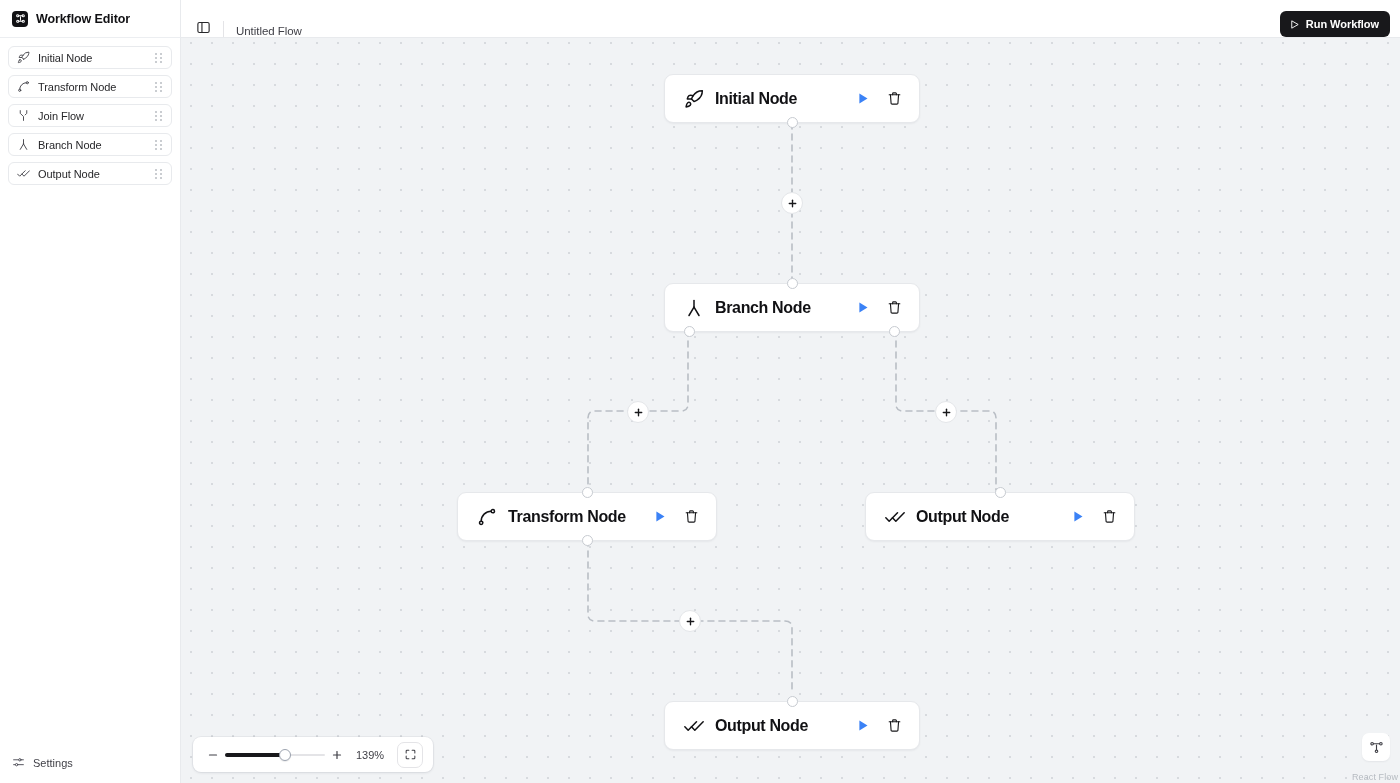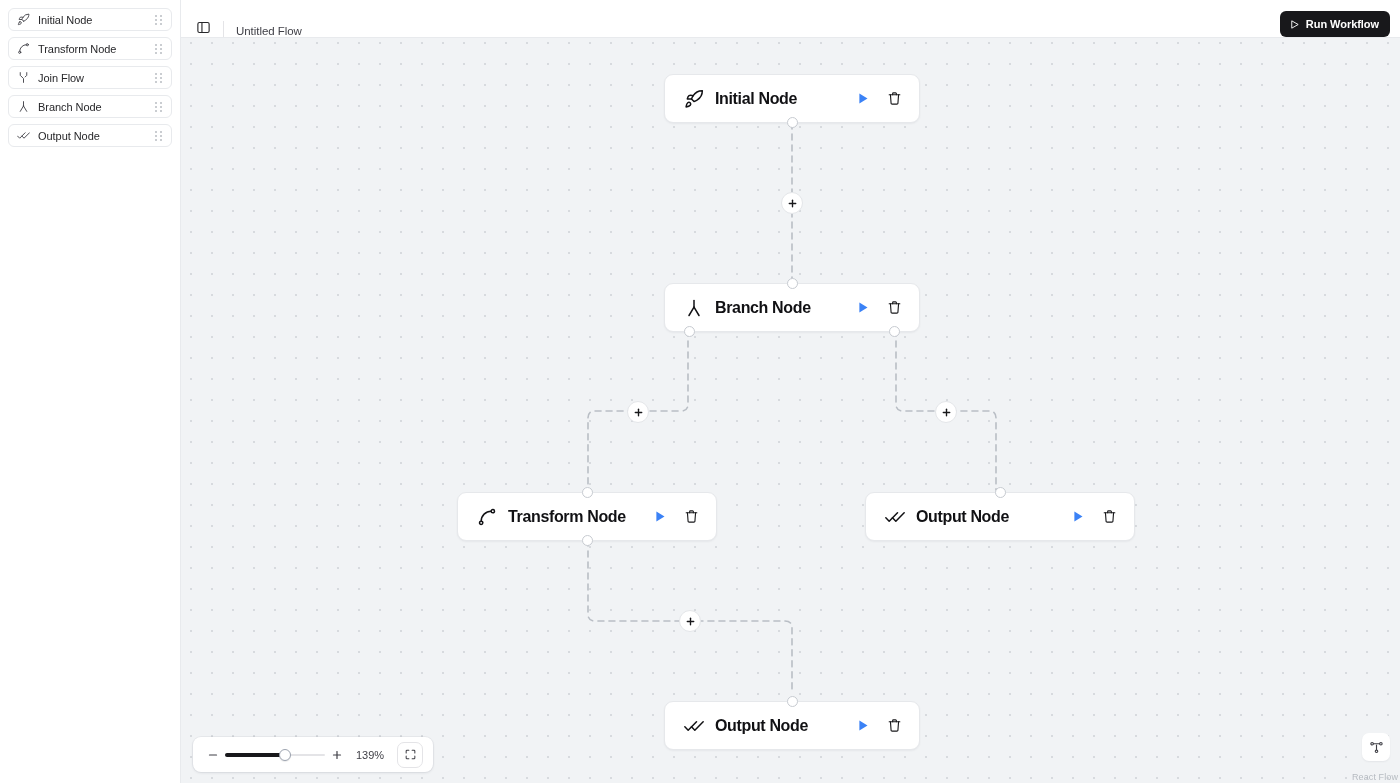--- a/index.html
+++ b/index.html
@@ -215,20 +215,34 @@
     text-align: right;
   }
 </style>
 </head>
 <body>
 
 <div class="app">
 
   <aside class="sidebar">
 
+    <div class="sidebar-header">
+      <span class="brand-logo">
+        <svg width="11" height="11" viewBox="0 0 24 24" fill="none" stroke="#ffffff" stroke-width="2.2" stroke-linecap="round" stroke-linejoin="round">
+          <circle cx="6" cy="6" r="2.4"></circle>
+            <circle cx="18" cy="6" r="2.4"></circle>
+          <circle cx="6" cy="18" r="2.4"></circle>
+            <circle cx="18" cy="18" r="2.4"></circle>
+          <line x1="8.4" y1="6" x2="15.6" y2="6"></line>
+            <line x1="8.4" y1="18" x2="15.6" y2="18"></line>
+          <line x1="12" y1="8.4" x2="12" y2="15.6"></line>
+        </svg>
+      </span>
+      <span class="brand-title">Workflow Editor</span>
+    </div>
 
     <div class="palette">
 
       <div class="palette-item">
         <span class="palette-ico">
           <svg width="13" height="13" viewBox="0 0 24 24" fill="none" stroke="currentColor" stroke-width="1.7" stroke-linecap="round" stroke-linejoin="round">
             <path d="M4.5 16.5c-1.5 1.26-2 5-2 5s3.74-.5 5-2c.71-.84.7-2.13-.09-2.91a2.18 2.18 0 0 0-2.91-.09z"></path>
             <path d="M12 15l-3-3a22 22 0 0 1 2-3.95A12.88 12.88 0 0 1 22 2c0 2.72-.78 7.5-6 11a22.35 22.35 0 0 1-4 2z"></path>
             <path d="M9 12H4s.55-3.03 2-4c1.62-1.08 5 0 5 0"></path>
           </svg>
@@ -323,20 +337,35 @@
             <circle cx="2" cy="6" r="1"></circle>
               <circle cx="7" cy="6" r="1"></circle>
             <circle cx="2" cy="10" r="1"></circle>
               <circle cx="7" cy="10" r="1"></circle>
           </svg>
         </span>
       </div>
 
     </div>
 
+    <div class="sidebar-footer">
+      <div class="settings-row">
+        <span class="settings-ico">
+          <svg width="13" height="13" viewBox="0 0 24 24" fill="none" stroke="currentColor" stroke-width="1.8" stroke-linecap="round" stroke-linejoin="round">
+            <line x1="3" y1="7" x2="12" y2="7"></line>
+              <line x1="17" y1="7" x2="21" y2="7"></line>
+            <circle cx="14.5" cy="7" r="2.2"></circle>
+            <line x1="3" y1="16" x2="6" y2="16"></line>
+              <line x1="11" y1="16" x2="21" y2="16"></line>
+            <circle cx="8.5" cy="16" r="2.2"></circle>
+          </svg>
+        </span>
+        <span class="settings-label">Settings</span>
+      </div>
+    </div>
 
   </aside>
 
   <section class="main">
 
     <header class="topbar">
       <span class="panel-toggle">
         <svg width="15" height="15" viewBox="0 0 24 24" fill="none" stroke="currentColor" stroke-width="1.8" stroke-linecap="round" stroke-linejoin="round">
           <rect x="3" y="4" width="18" height="16" rx="2.5"></rect>
             <line x1="9.5" y1="4" x2="9.5" y2="20"></line>

